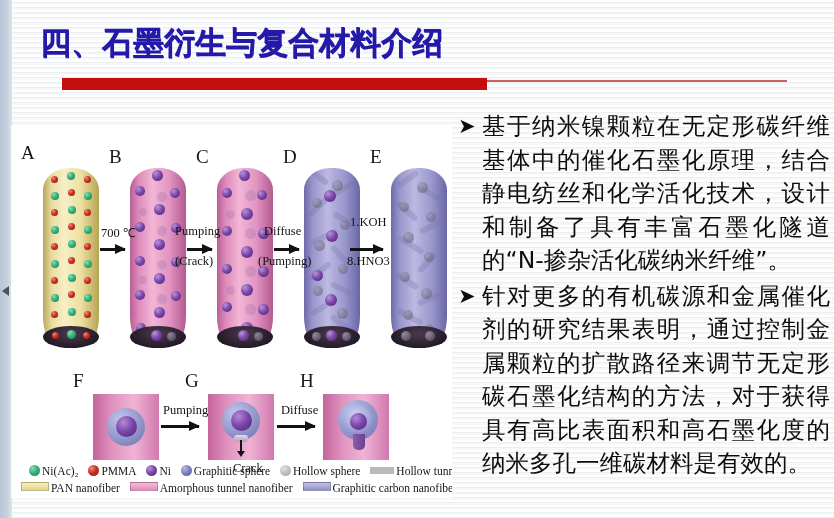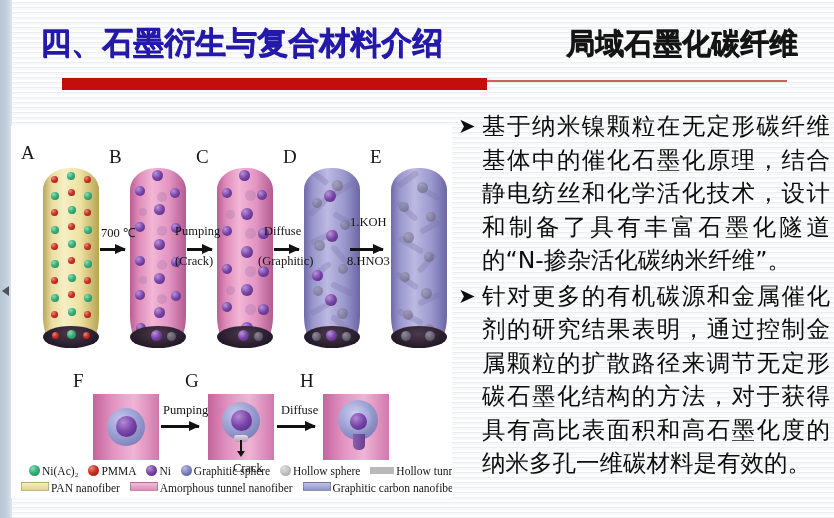--- a/index.html
+++ b/index.html
@@ -159,21 +159,20 @@
 </head>
 <body>
 
 <div id="slide">
 
   <div id="left-strip"></div>
   <div id="left-marker"></div>
 
   <div id="header">
     <div id="title-main" class="title-cn">四、石墨衍生与复合材料介绍</div>
-    <div id="title-sub" class="title-cn">局域石墨化碳纤维</div>
     <div id="rule-thick"></div>
     <div id="rule-thin"></div>
   </div>
 
   <div id="figure-panel">
 
     <div class="fig-label" style="left:10px;top:16px;">A</div>
     <div class="fig-label" style="left:98px;top:20px;">B</div>
     <div class="fig-label" style="left:185px;top:20px;">C</div>
     <div class="fig-label" style="left:272px;top:20px;">D</div>
@@ -327,21 +326,21 @@
 
     <div class="fig-text" style="left:90px;top:98px;">700 ℃</div>
     <div class="arrow" style="left:89px;top:122px;width:25px;"></div>
 
     <div class="fig-text" style="left:164px;top:98px;">Pumping</div>
     <div class="arrow" style="left:176px;top:122px;width:25px;"></div>
     <div class="fig-text" style="left:164px;top:128px;">(Crack)</div>
 
     <div class="fig-text" style="left:253px;top:98px;">Diffuse</div>
     <div class="arrow" style="left:263px;top:122px;width:25px;"></div>
-    <div class="fig-text" style="left:247px;top:128px;">(Graphitic)</div>
+    <div class="fig-text" style="left:247px;top:128px;">(Pumping)</div>
 
     <div class="fig-text" style="left:339px;top:89px;">1.KOH</div>
     <div class="arrow" style="left:339px;top:122px;width:33px;"></div>
     <div class="fig-text" style="left:336px;top:128px;">8.HNO3</div>
 
     <div class="fig-label" style="left:62px;top:244px;">F</div>
     <div class="fig-label" style="left:174px;top:244px;">G</div>
     <div class="fig-label" style="left:289px;top:244px;">H</div>
 
     <div class="sq sqF">

